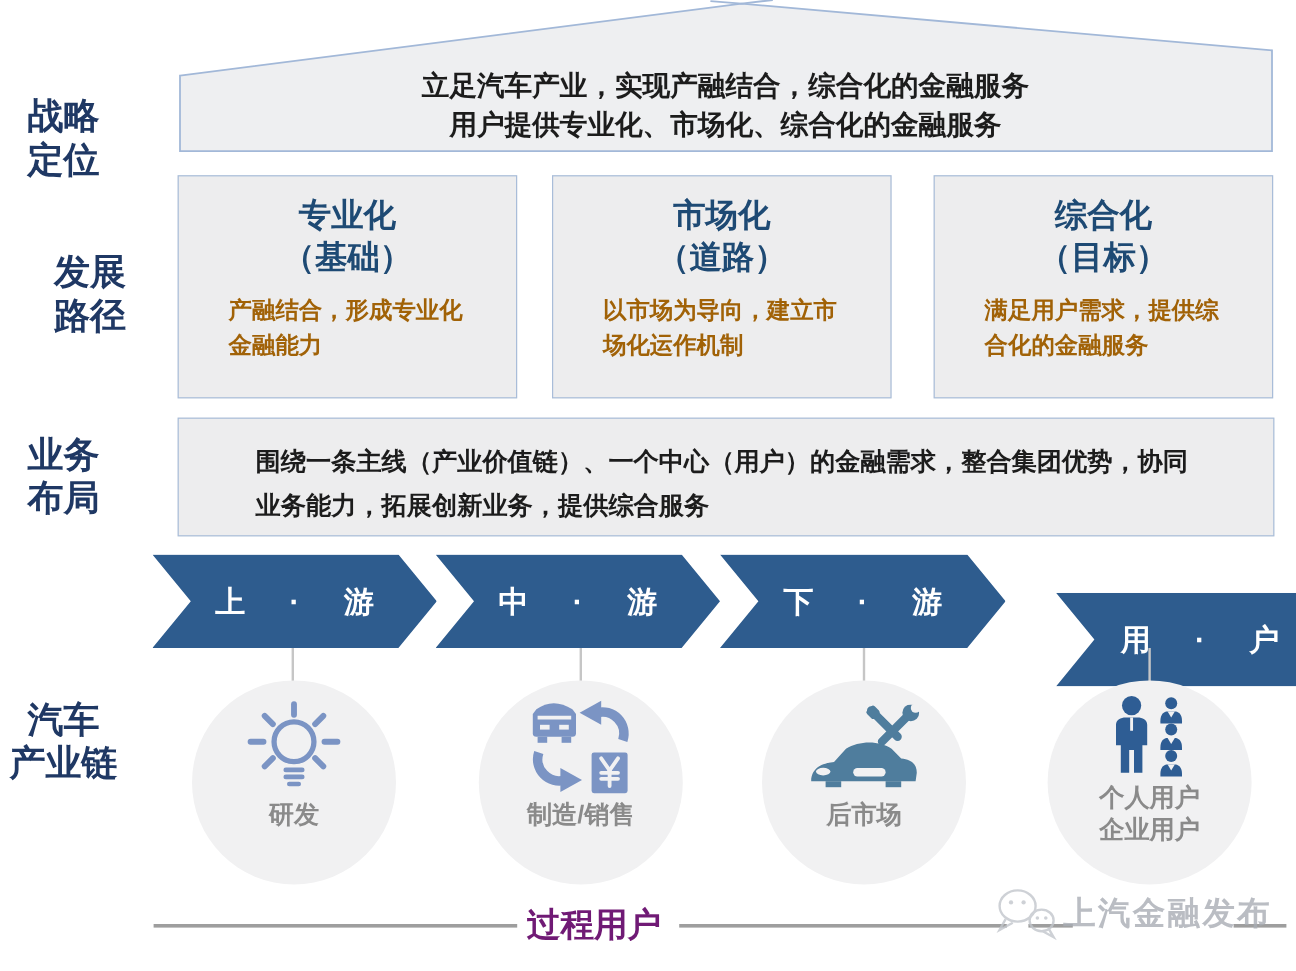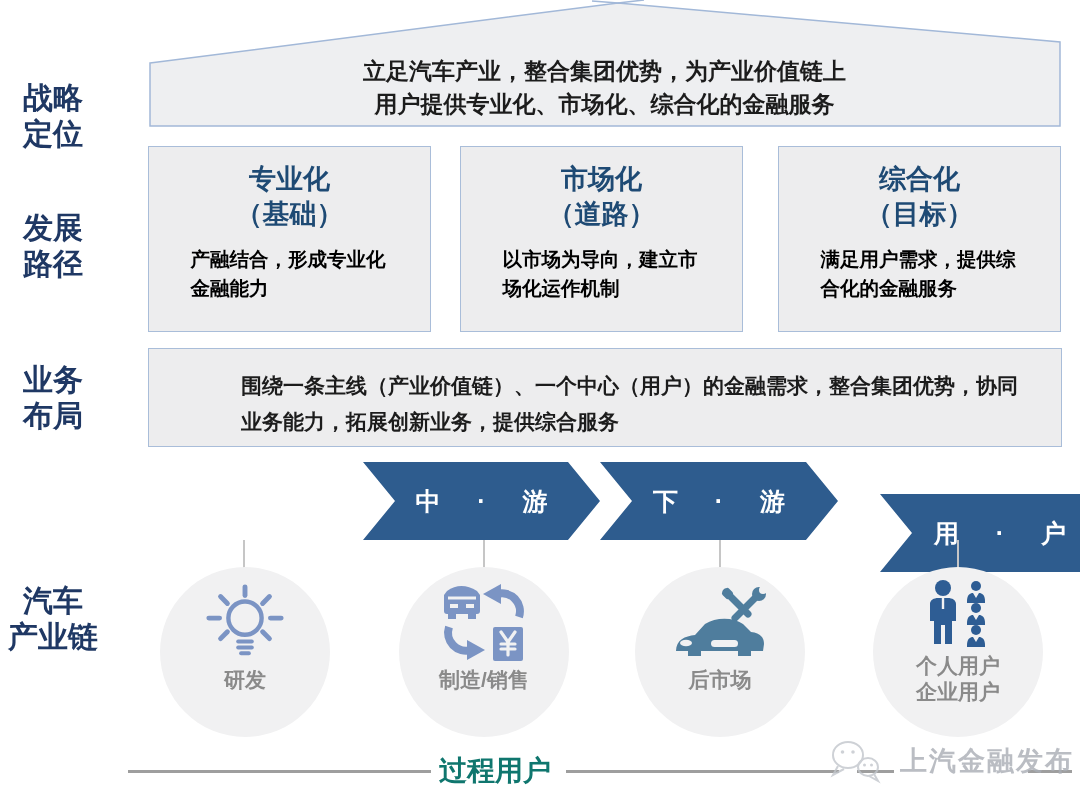--- a/index.html
+++ b/index.html
@@ -20,29 +20,29 @@
   }
   
   .pbox{
     position:absolute;top:146px;width:283px;height:186px;box-sizing:border-box;
     background:#ededee;border:1.5px solid #a9bdd9;text-align:center;
   }
   .pbox-title{margin-top:15px;font-size:27px;font-weight:700;color:#1e4a74;line-height:35px;}
   .pbox-sub{font-size:27px;font-weight:700;color:#1e4a74;line-height:35px;}
   .pbox-desc{
     margin:13px auto 0;width:198px;text-align:left;
-    font-size:19.5px;font-weight:700;color:#000000;line-height:29px;
+    font-size:19.5px;font-weight:700;color:#a16207;line-height:29px;
   }
   
   .bizbox{
     position:absolute;left:148px;top:348px;width:914px;height:99px;box-sizing:border-box;
     background:#ededee;border:1.5px solid #a9bdd9;
   }
   .bizbox-text{
-    margin:19px 0 0 92px;width:792px;
+    margin:19px 0 0 64px;width:792px;
     font-size:21px;font-weight:700;color:#1c1c1c;line-height:36px;text-align:left;
   }
   .bizbox-text .em{font-weight:900;}
   
   .chevron{
     position:absolute;top:462px;height:78px;background:#2e5c8e;
     clip-path:polygon(0 0, calc(100% - 32px) 0, 100% 50%, calc(100% - 32px) 100%, 0 100%, 32px 50%);
     display:flex;align-items:center;justify-content:center;
     color:#ffffff;font-size:25px;font-weight:700;letter-spacing:15px;padding-left:15px;box-sizing:border-box;
   }
@@ -53,48 +53,48 @@
     position:absolute;top:567px;width:170px;height:170px;border-radius:50%;
     background:#f1f1f2;display:flex;flex-direction:column;align-items:center;
   }
   .node-icon{margin-top:12px;height:88px;display:flex;align-items:center;justify-content:center;}
   .node-icon.two-line{height:76px;margin-top:10px;}
   .node-label{font-size:21px;font-weight:700;color:#8a8a8a;line-height:26px;text-align:center;}
   
   .fline{position:absolute;top:770px;height:3px;background:#9e9e9e;}
   .flabel{
     position:absolute;top:755px;text-align:center;
-    font-size:28px;font-weight:700;color:#0f766e;line-height:32px;
+    font-size:28px;font-weight:700;color:#701a75;line-height:32px;
   }
   
   .watermark{
-    position:absolute;left:828px;top:738px;display:flex;align-items:center;gap:18px;
+    position:absolute;left:828px;top:738px;display:flex;align-items:center;gap:4px;
     z-index:5;opacity:0.8;
   }
   .watermark-text{
     font-size:27px;font-weight:700;color:#a9adb5;letter-spacing:2px;white-space:nowrap;
   }
 </style>
 </head>
 <body>
 
 <div class="canvas">
 
   <div class="rail-label" style="top:80px;"><span>战略</span><br><span>定位</span></div>
-  <div class="rail-label" style="top:210px;"><span>发展</span><br><span>路径</span></div>
+  <div class="rail-label" style="top:210px;padding-left:22px;"><span>发展</span><br><span>路径</span></div>
   <div class="rail-label" style="top:362px;"><span>业务</span><br><span>布局</span></div>
   <div class="rail-label" style="top:583px;"><span>汽车</span><br><span>产业链</span></div>
 
   <svg class="roof-svg" width="925" height="130" viewBox="0 0 925 130">
     <polygon points="8,63 476,3 918,42 918,126 8,126" fill="#eeeff1" stroke="#a2b8d8" stroke-width="1.5"></polygon>
     <line x1="476" y1="3" x2="502" y2="0" stroke="#a2b8d8" stroke-width="1.5"></line>
     <line x1="476" y1="3" x2="450" y2="1" stroke="#a2b8d8" stroke-width="1.5"></line>
   </svg>
   <div class="roof-text">
-    <div>立足汽车产业，整合集团优势，为产业价值链上</div>
+    <div>立足汽车产业，实现产融结合，综合化的金融服务</div>
     <div>用户提供专业化、市场化、综合化的金融服务</div>
   </div>
 
   <div class="pbox" style="left:148px;">
     <div class="pbox-title">专业化</div>
     <div class="pbox-sub">（基础）</div>
     <div class="pbox-desc">产融结合，形成专业化金融能力</div>
   </div>
   <div class="pbox" style="left:460px;">
     <div class="pbox-title">市场化</div>
@@ -104,20 +104,23 @@
   <div class="pbox" style="left:778px;">
     <div class="pbox-title">综合化</div>
     <div class="pbox-sub">（目标）</div>
     <div class="pbox-desc">满足用户需求，提供综合化的金融服务</div>
   </div>
 
   <div class="bizbox">
     <div class="bizbox-text"><span>围绕</span><span class="em">一</span><span>条主线（产业价值链）、</span><span class="em">一</span><span>个中心（用户）的金融需求，整合集团优势，协同业务能力，拓展创新业务，提供综合服务</span></div>
   </div>
 
+  <div class="chevron" style="left:127px;width:237px;">
+      <span>上 · 游</span>
+    </div>
   <div class="chevron" style="left:363px;width:237px;">
       <span>中 · 游</span>
     </div>
   <div class="chevron" style="left:600px;width:238px;">
       <span>下 · 游</span>
     </div>
   <div class="chevron" style="left:880px;width:240px;margin-top:32px;">
       <span>用 · 户</span>
     </div>
 

